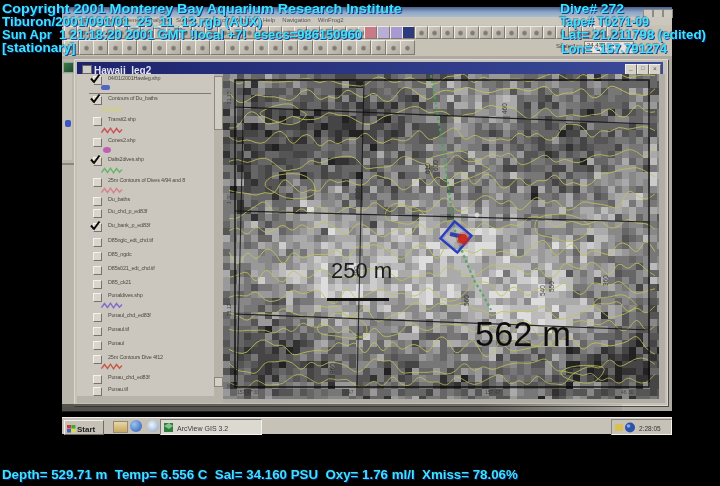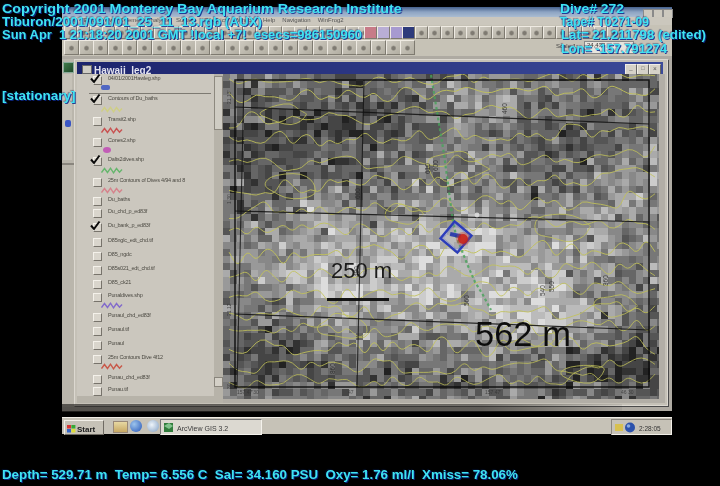--- a/index.html
+++ b/index.html
@@ -341,18 +341,18 @@
           <circle cx="18" cy="7.5" r="5" fill="#2a52b0"></circle>
           <circle cx="16.5" cy="6" r="1.8" fill="#88aadd"></circle>
           <text x="27" y="10.5" font-size="6.5" fill="#333" font-family="Liberation Sans">2:28:05</text>
         </svg></div>
     </div>
 </div>
 
 <div class="ov" style="left:2px;top:1px;transform:scaleX(1.061)">Copyright 2001 Monterey Bay Aquarium Research Institute</div>
 <div class="ov" style="left:2px;top:14px;transform:scaleX(0.991)">Tiburon/2001/091/01_25_11_13.rgb (AUX)</div>
 <div class="ov" style="left:2px;top:27px;transform:scaleX(0.959)">Sun Apr  1 21:18:20 2001 GMT !local +7!  esecs=986150960</div>
-<div class="ov" style="left:2px;top:40px;margin-top:48px;">[stationary]</div>
+<div class="ov" style="left:2px;top:40px;">[stationary]</div>
 <div class="ov" style="left:560px;top:1px;transform:scaleX(1.027)">Dive# 272</div>
 <div class="ov" style="left:560px;top:14px;transform:scaleX(0.894)">Tape# T0271-09</div>
 <div class="ov" style="left:561px;top:27px;transform:scaleX(0.983)">Lat= 21.211798 (edited)</div>
 <div class="ov" style="left:561px;top:41px;transform:scaleX(0.945)">Lon= -157.791274</div>
 <div class="ov" style="left:2px;top:467px;transform:scaleX(0.986)">Depth= 529.71 m  Temp= 6.556 C  Sal= 34.160 PSU  Oxy= 1.76 ml/l  Xmiss= 78.06%</div>
 
 </body></html>

